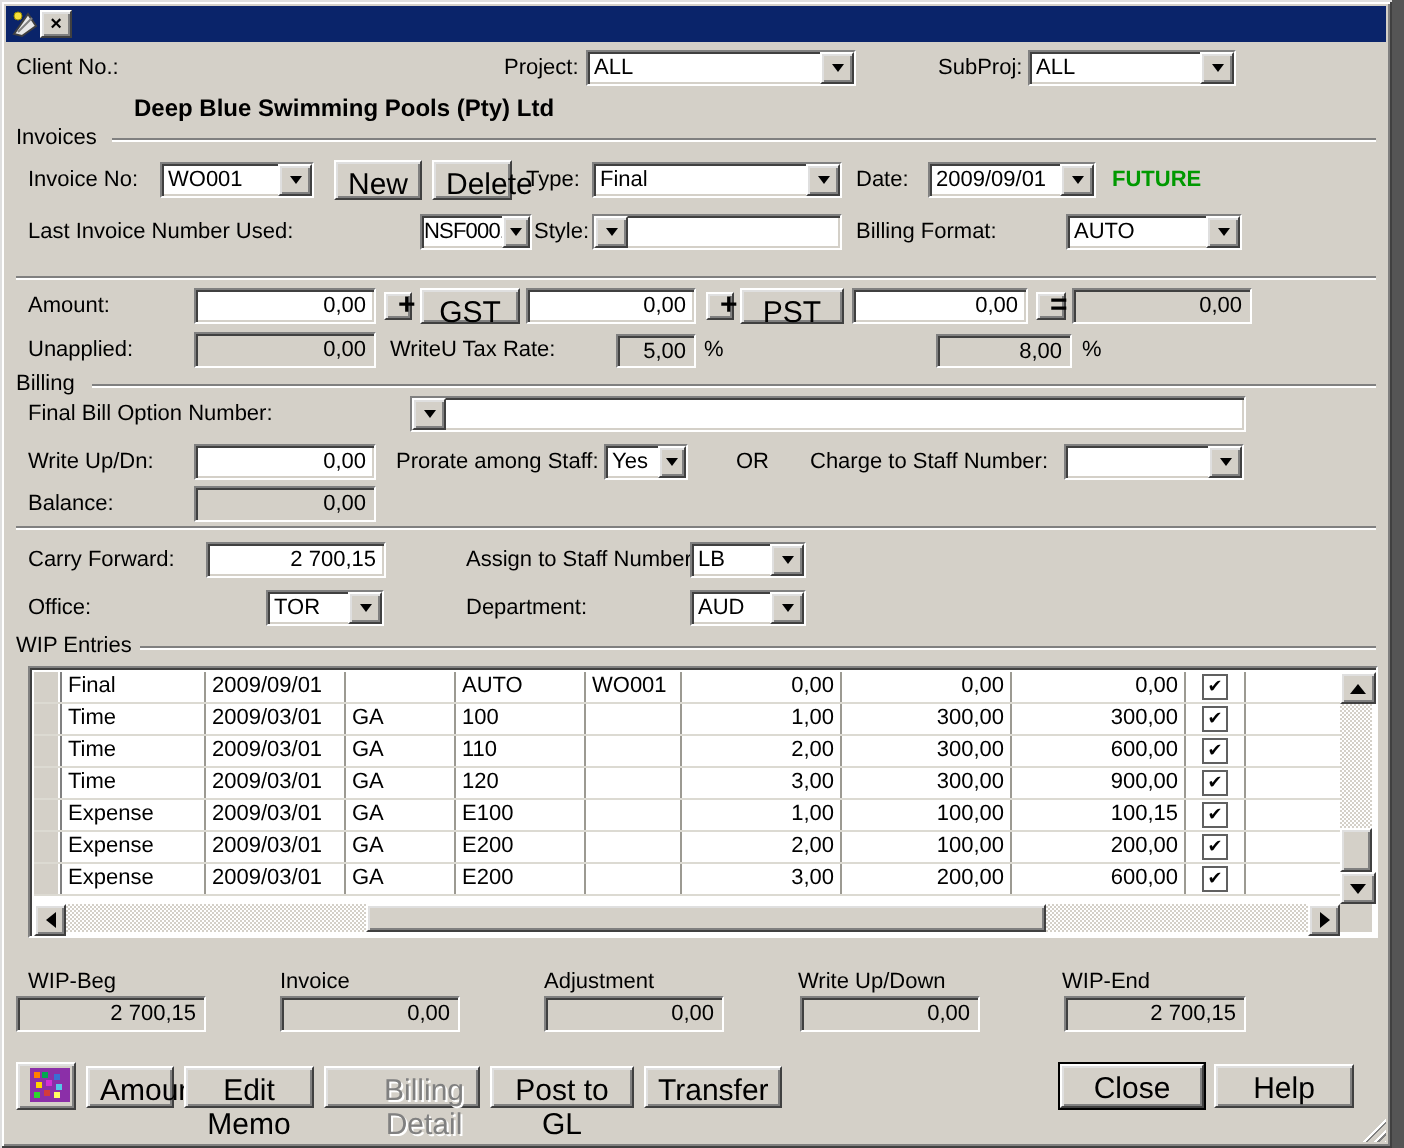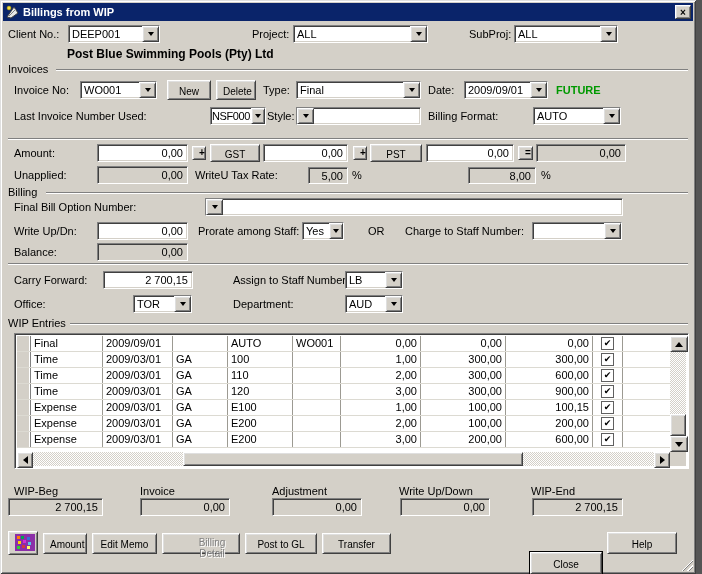--- a/index.html
+++ b/index.html
@@ -24,22 +24,22 @@
   .in.sm{height:17px;}
   .combo{position:absolute;height:18px;background:#fff;border:1px solid;border-color:#808080 #fff #fff #808080;
     box-shadow:inset 1px 1px 0 #404040,inset -1px -1px 0 #d4d0c8;box-sizing:border-box;display:flex;}
   .combo .val{flex:1;padding:2px 2px 0 3px;white-space:nowrap;overflow:hidden;}
   .combo .dd{width:15px;background:#d4d0c8;border:1px solid;border-color:#fff #404040 #404040 #fff;
     box-shadow:inset 1px 1px 0 #dfdfdf,inset -1px -1px 0 #808080;display:flex;align-items:center;justify-content:center;}
   .combo .dd.narrow{width:12px;}
   .arr{width:0;height:0;border:3px solid transparent;border-top:4px solid #000;border-bottom:0;display:block;}
   .btn{position:absolute;background:#d4d0c8;border:1px solid;border-color:#fff #404040 #404040 #fff;
     box-shadow:inset 1px 1px 0 #dfdfdf,inset -1px -1px 0 #808080;box-sizing:border-box;
-    text-align:center;font-size:10px;padding-top:3px;font-family:"Liberation Sans",sans-serif;cursor:default;}
-  .btn.default{box-shadow:0 0 0 1px #000,inset 1px 1px 0 #dfdfdf,inset -1px -1px 0 #808080;margin-top:20px;}
+    text-align:center;font-size:15px;padding-top:3px;font-family:"Liberation Sans",sans-serif;cursor:default;}
+  .btn.default{box-shadow:0 0 0 1px #000,inset 1px 1px 0 #dfdfdf,inset -1px -1px 0 #808080;}
   .btn.disabled{color:#808080;text-shadow:1px 1px 0 #fff;padding-left:28px;}
   .btn.tiny{padding-top:0;line-height:12px;font-weight:bold;}
   
   .tbl{position:absolute;left:14px;top:333px;width:675px;height:136px;background:#fff;
     border:1px solid;border-color:#808080 #fff #fff #808080;box-shadow:inset 1px 1px 0 #404040;box-sizing:border-box;}
   .tbody{position:absolute;left:2px;top:2px;right:18px;bottom:16px;background:#fff;overflow:hidden;}
   .trow{display:flex;height:15px;border-bottom:1px solid #dcdad2;}
   .trow.thead{height:17px;border-bottom:1px solid #404040;}
   .tc{border-right:1px solid #9c9a92;padding:1px 3px 0 3px;font-size:11px;white-space:nowrap;
     overflow:hidden;box-sizing:border-box;flex:none;}
@@ -82,49 +82,42 @@
 <div class="window">
 
   <div class="titlebar">
     <span class="appicon">
       <svg width="15" height="14" viewBox="0 0 15 14">
         <polygon points="2,12 9,2 13,8 6,13" fill="#e8e8e8" stroke="#404040" stroke-width="1"></polygon>
         <line x1="4" y1="11" x2="11" y2="4" stroke="#808080"></line>
         <circle cx="4" cy="3" r="2" fill="#f7e03c" stroke="#9a8a00" stroke-width="0.5"></circle>
       </svg>
     </span>
-    <span class="title">Billings from WIP</span>
     <button class="closebtn">
       <span>×</span>
     </button>
   </div>
 
   <span class="lbl" style="left:8px;top:28px">Client No.:</span>
-  <div class="combo" style="left:68px;top:25px;width:92px">
-    <span class="val">DEEP001</span>
-    <span class="dd">
-        <i class="arr"></i>
-      </span>
-  </div>
   <span class="lbl" style="left:252px;top:28px">Project:</span>
   <div class="combo" style="left:293px;top:25px;width:135px">
     <span class="val">ALL</span>
     <span class="dd">
         <i class="arr"></i>
       </span>
   </div>
   <span class="lbl" style="left:469px;top:28px">SubProj:</span>
   <div class="combo" style="left:514px;top:25px;width:104px">
     <span class="val">ALL</span>
     <span class="dd">
         <i class="arr"></i>
       </span>
   </div>
 
-  <span class="lbl bold" style="left:67px;top:47px;font-size:12px">Post Blue Swimming Pools (Pty) Ltd</span>
+  <span class="lbl bold" style="left:67px;top:47px;font-size:12px">Deep Blue Swimming Pools (Pty) Ltd</span>
 
   <span class="lbl" style="left:8px;top:63px">Invoices</span>
   <div class="etch" style="left:56px;top:69px;width:632px"></div>
 
   <span class="lbl" style="left:14px;top:84px">Invoice No:</span>
   <div class="combo" style="left:80px;top:81px;width:77px">
     <span class="val">WO001</span>
     <span class="dd">
         <i class="arr"></i>
       </span>

